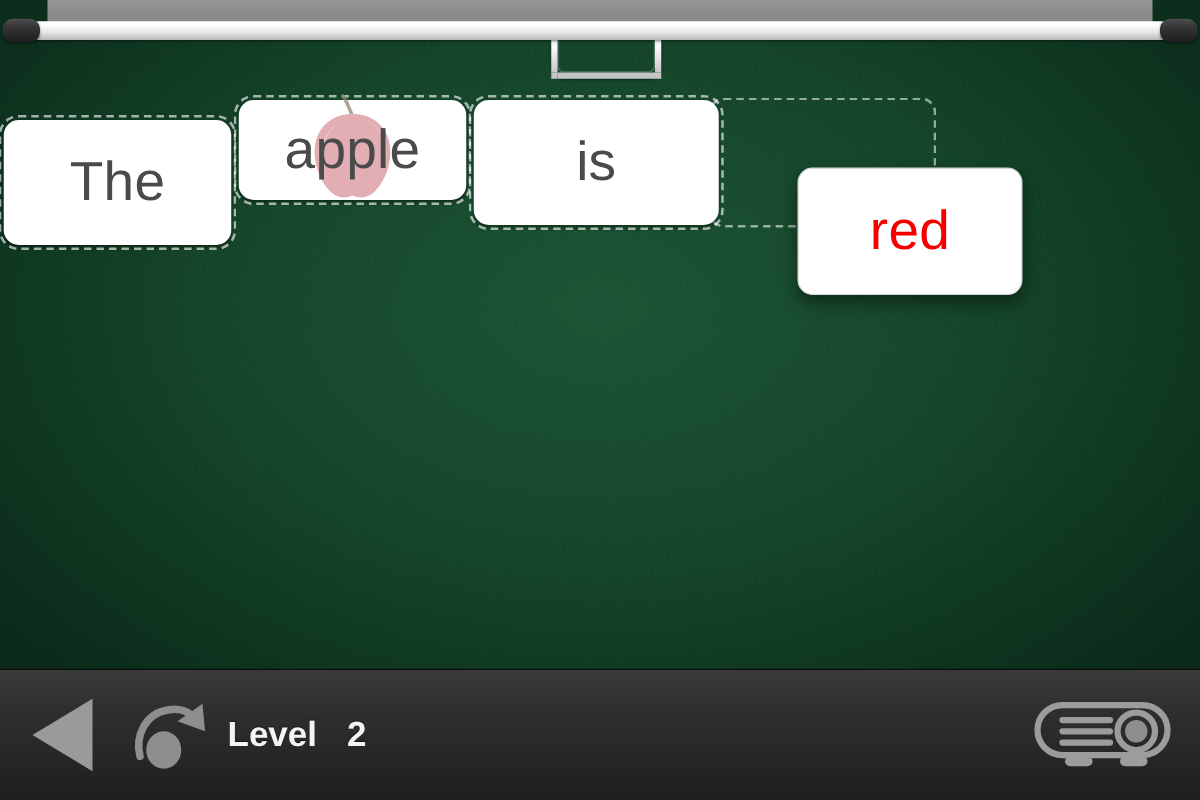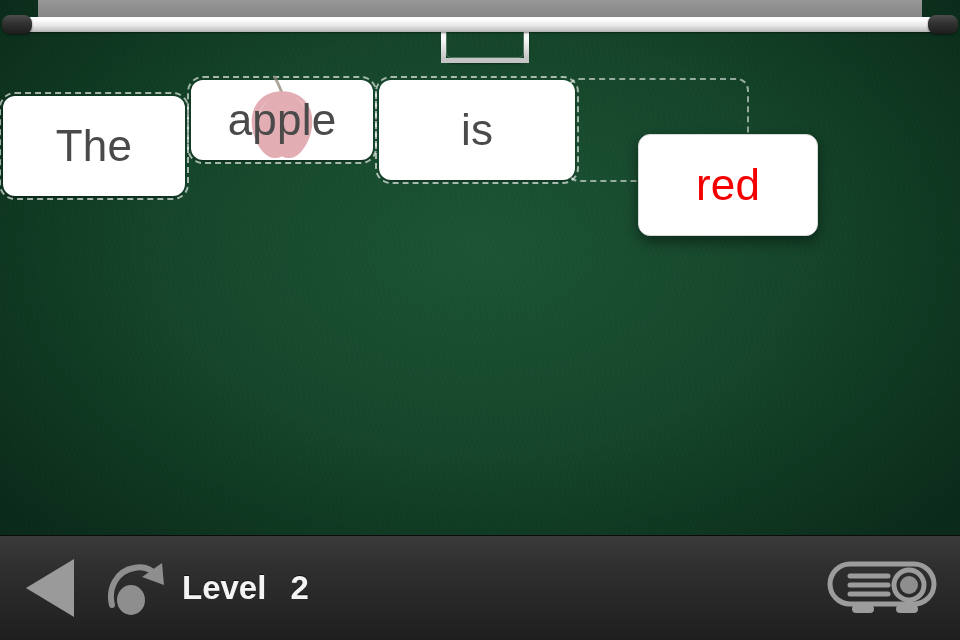--- a/index.html
+++ b/index.html
@@ -169,21 +169,21 @@
     left: 106px; top: 50%;
     transform: translateY(-50%);
     width: 66px; height: 62px;
     cursor: pointer;
   }
   .tb-level {
     position: absolute;
     left: 182px; top: 50%;
     transform: translateY(-50%);
     color: #f4f4f4;
-    font-size: 33px;
+    font-size: 28px;
     font-weight: bold;
     white-space: nowrap;
     text-shadow: 0 -1px 0 rgba(0,0,0,.6);
   }
   .tb-level .num { margin-left: 24px; }
   .tb-projector {
     position: absolute;
     right: 22px; top: 50%;
     transform: translateY(-50%);
     width: 112px; height: 58px;

